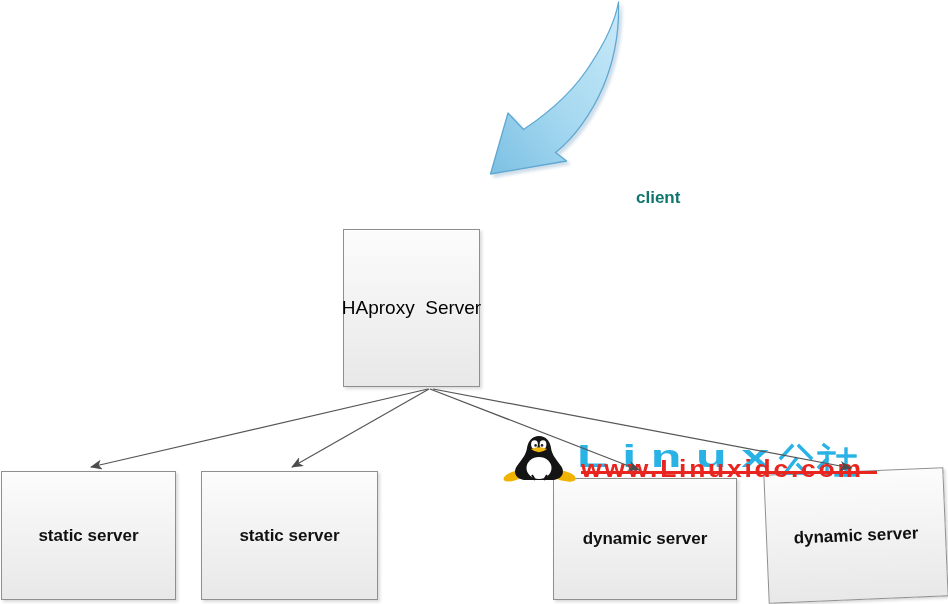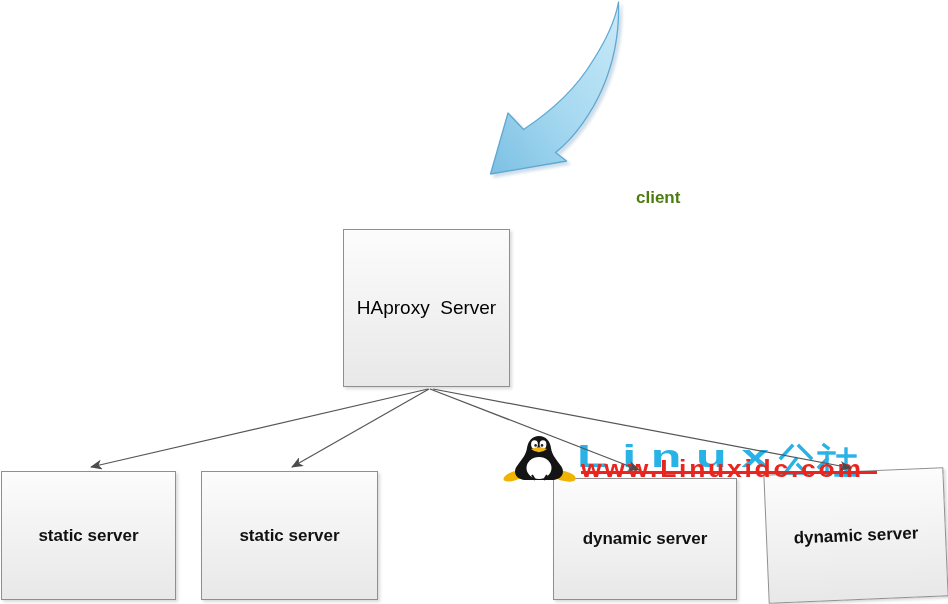--- a/index.html
+++ b/index.html
@@ -15,31 +15,31 @@
   .node-box{
     position:absolute;
     background:linear-gradient(180deg,#fcfcfc 0%,#f1f1f1 55%,#e8e8e8 100%);
     border:1px solid #8f8f8f;
     box-shadow:2px 2px 3px rgba(0,0,0,.15);
     display:flex;align-items:center;justify-content:center;
     box-sizing:border-box;
   }
   .server-label{font-size:17px;font-weight:bold;color:#111;white-space:nowrap;}
 
-  #haproxy-box{left:343px;top:229px;width:167px;height:158px;}
+  #haproxy-box{left:343px;top:229px;width:137px;height:158px;}
   #haproxy-box .hap-label{font-size:19px;font-weight:400;color:#000;white-space:pre;}
 
   #server-box-1{left:1px;top:471px;width:175px;height:129px;}
   #server-box-2{left:201px;top:471px;width:177px;height:129px;}
   #server-box-3{left:553px;top:478px;width:184px;height:122px;}
   #server-box-4{left:766px;top:471px;width:180px;height:129px;transform:rotate(-2.4deg);transform-origin:50% 50%;}
 
   #client-label{
     position:absolute;left:636px;top:188px;
-    font-size:17px;font-weight:bold;color:#4d7c0f;
+    font-size:17px;font-weight:bold;color:#0f766e;
   }
 
   
   #flow-arrow-svg{z-index:1;}
   #flow-arrow-svg path{filter:drop-shadow(3px 3px 1.5px rgba(130,170,200,.40));}
 
   
   .wm{position:absolute;line-height:1;}
   #wm-brand{
     left:577px;top:441px;

